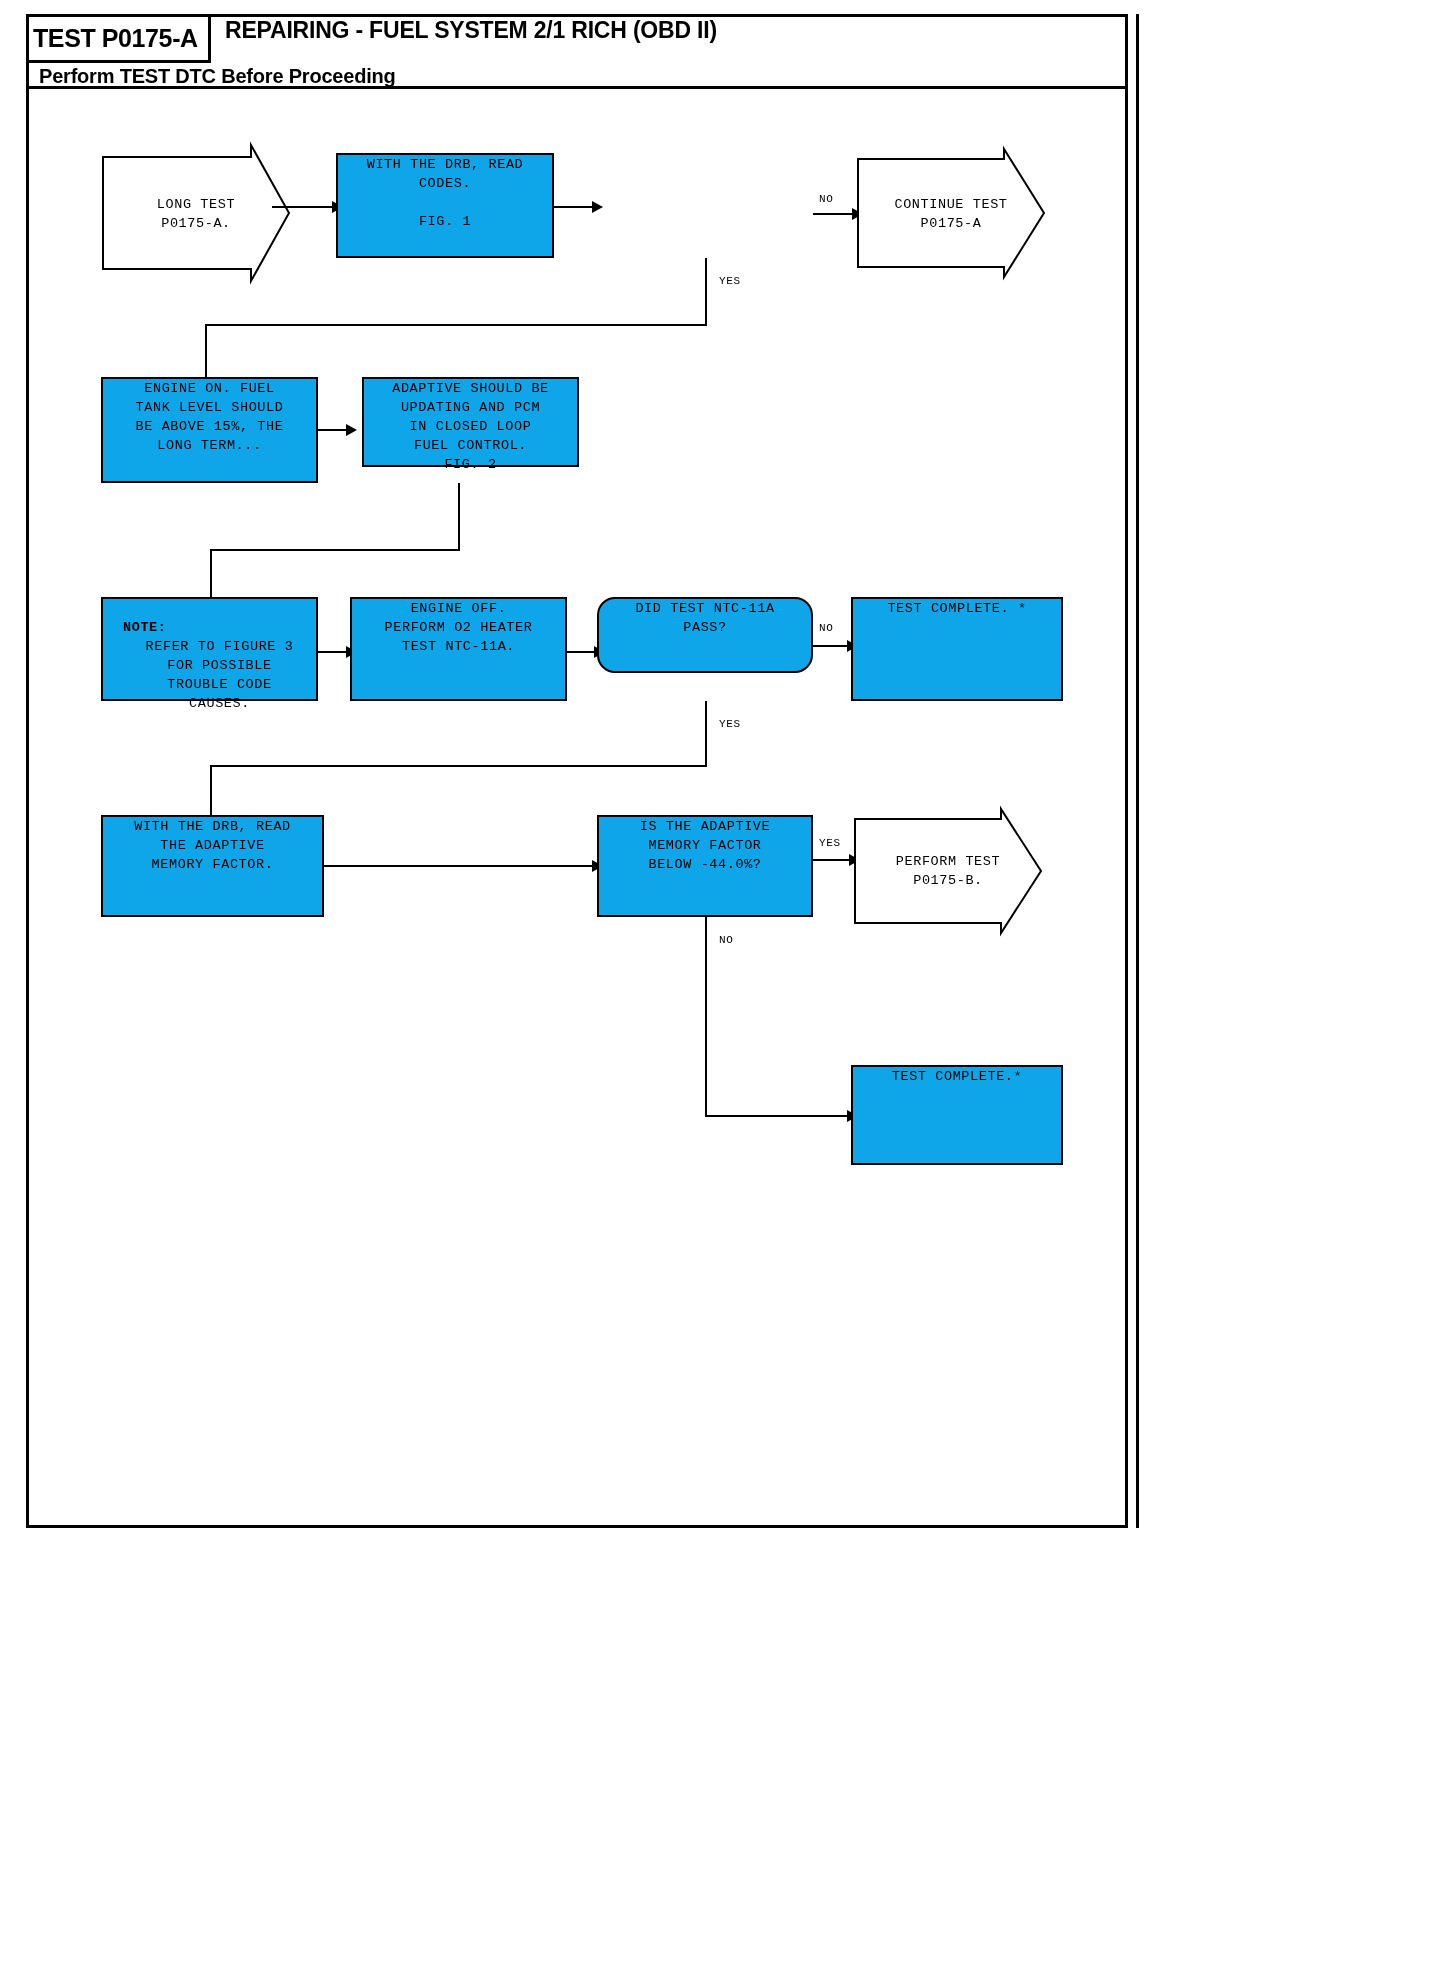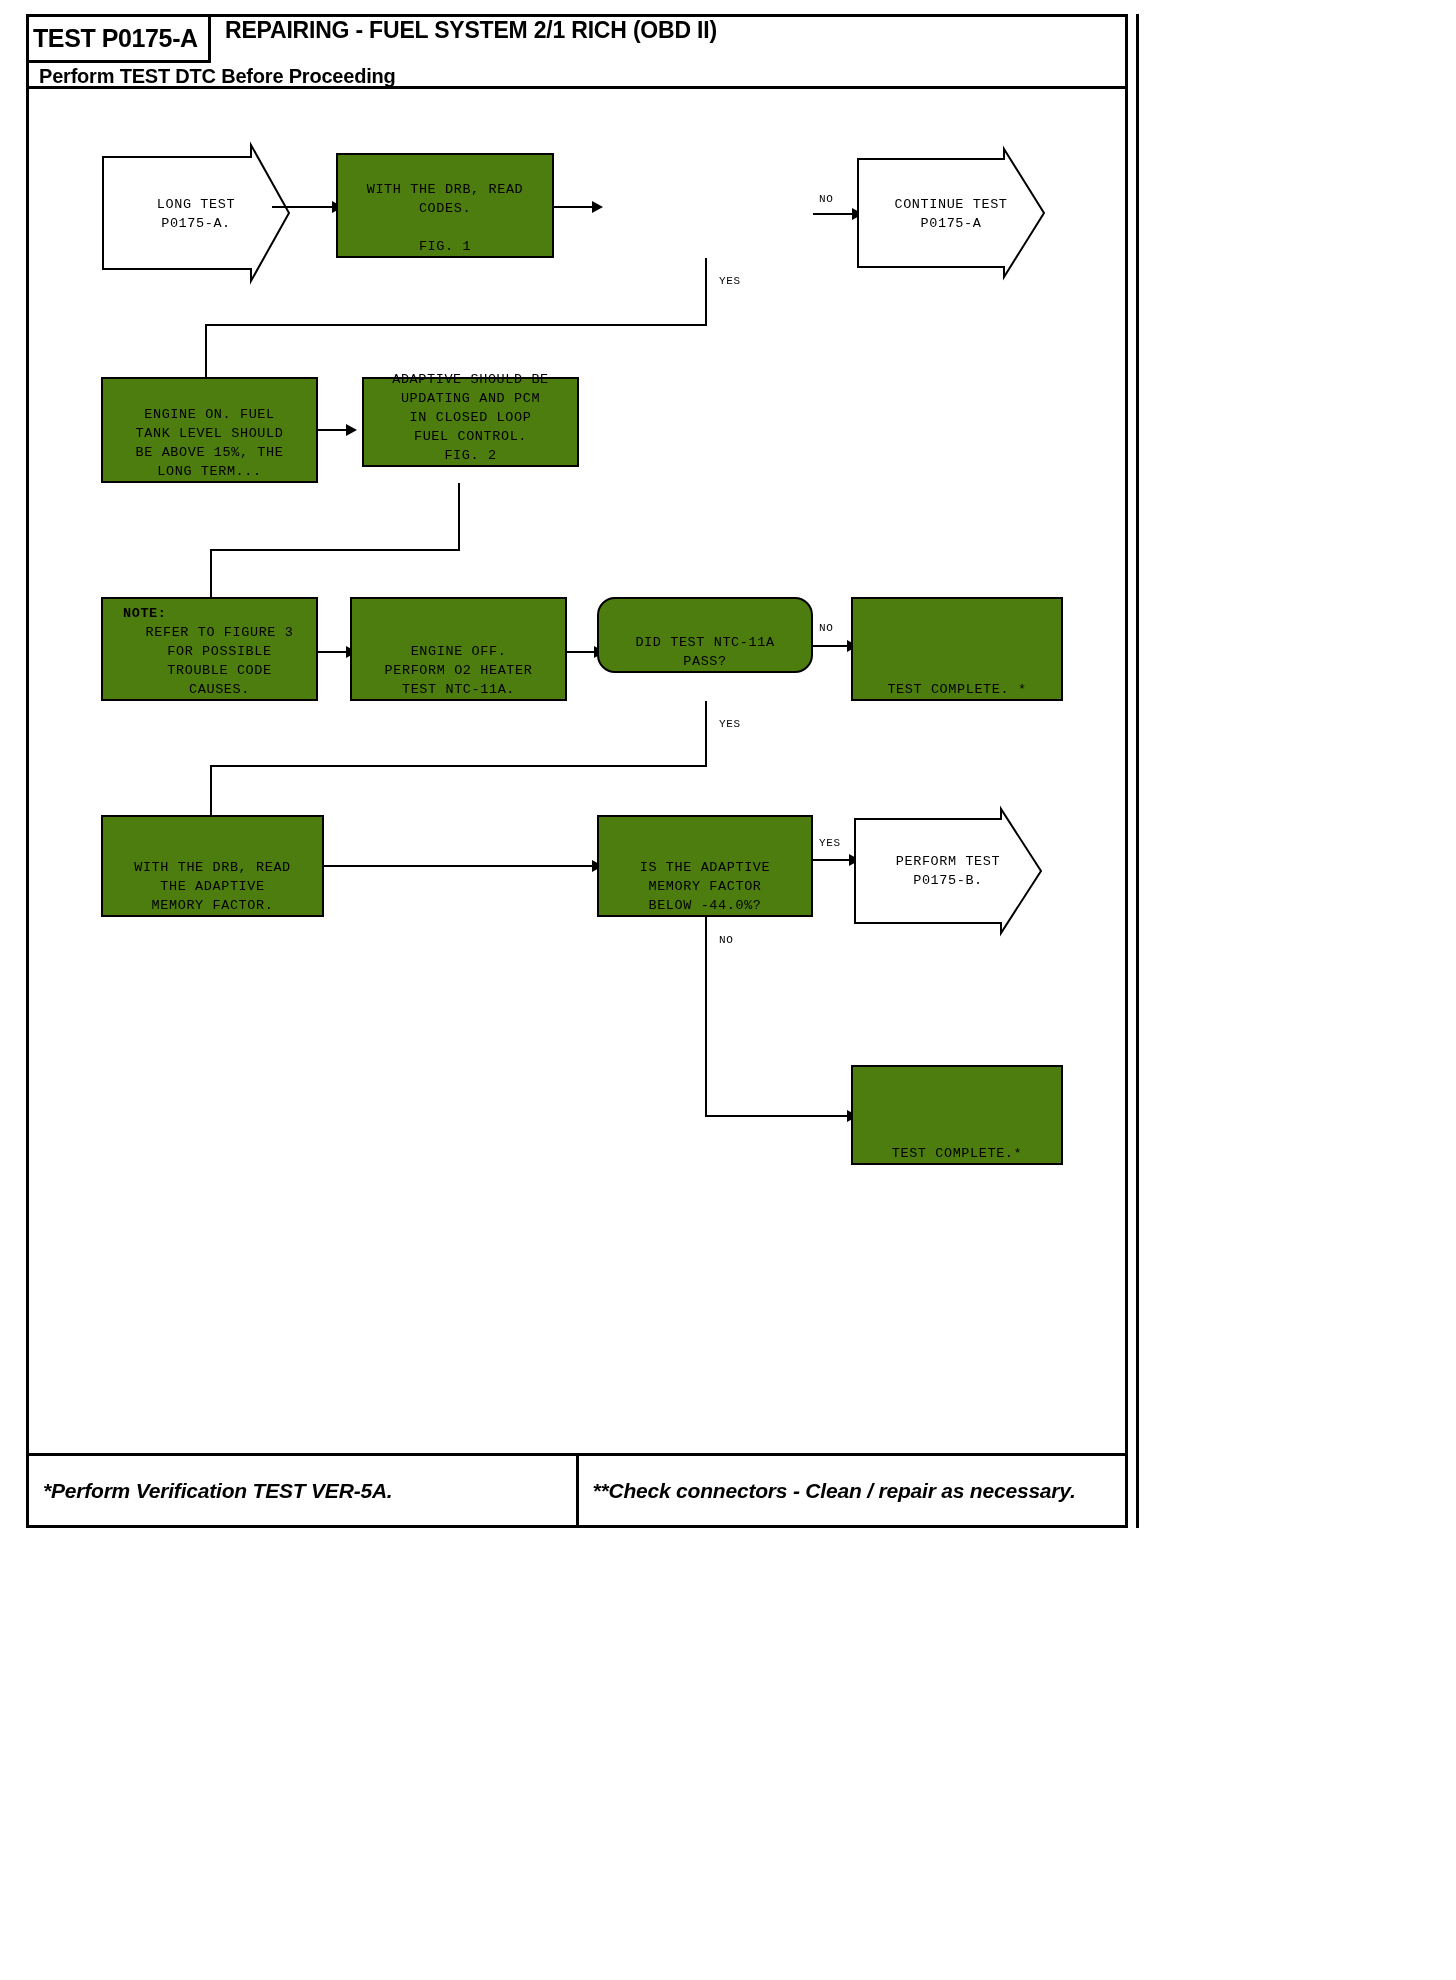--- a/index.html
+++ b/index.html
@@ -13,22 +13,22 @@
   .hdr-code span{font-size:25px;font-weight:bold;letter-spacing:-0.4px;padding-left:4px;}
   .hdr-title{position:absolute;left:196px;top:0px;height:46px;display:flex;}
   .hdr-title span{font-size:23px;font-weight:bold;letter-spacing:-0.2px;}
   .hdr-sub{position:absolute;left:10px;top:46px;height:26px;display:flex;align-items:center;}
   .hdr-sub span{font-size:20px;font-weight:bold;letter-spacing:-0.2px;}
 
   
   .canvas{position:absolute;left:0;top:72px;width:1096px;height:1370px;}
 
   
-  .node{position:absolute;border:2px solid #000;background:#4d7c0f;box-sizing:border-box;
-        display:flex;align-items:flex-end;justify-content:center;}
+  .node{position:absolute;border:2px solid #000;background:#0ea5e9;box-sizing:border-box;
+        display:flex;align-items:flex-start;justify-content:center;}
   .node .txt{font-family:"Liberation Mono","DejaVu Sans Mono",monospace;font-size:13.5px;line-height:19px;
              text-align:center;white-space:pre-line;letter-spacing:0.6px;}
   .node.left .txt{text-align:left;}
   .note-lbl{font-weight:bold;display:block;}
 
   
   .arrowbox{position:absolute;}
   .arrowbox svg{position:absolute;left:0;top:0;overflow:visible;}
   .arrowbox .txt{position:absolute;font-family:"Liberation Mono","DejaVu Sans Mono",monospace;
                  font-size:13.5px;line-height:19px;text-align:center;white-space:pre-line;letter-spacing:0.6px;
@@ -204,22 +204,14 @@
     <div class="ln lnv" style="left:676px;top:828px;height:200px;"></div>
     <div class="ln lnh" style="left:676px;top:1026px;width:146px;"></div>
     <div class="ah ah-r" style="left:818px;top:1021px;"></div>
 
     <div class="node" style="left:822px;top:976px;width:212px;height:100px;">
       <div class="txt">TEST COMPLETE.*</div>
     </div>
 
   </div>
 
-  <div class="footer">
-    <div class="foot-cell">
-      <span>*Perform Verification TEST VER-5A.</span>
-    </div>
-    <div class="foot-cell second">
-      <span>**Check connectors - Clean / repair as necessary.</span>
-    </div>
-  </div>
 
 </div>
 
 </body></html>

